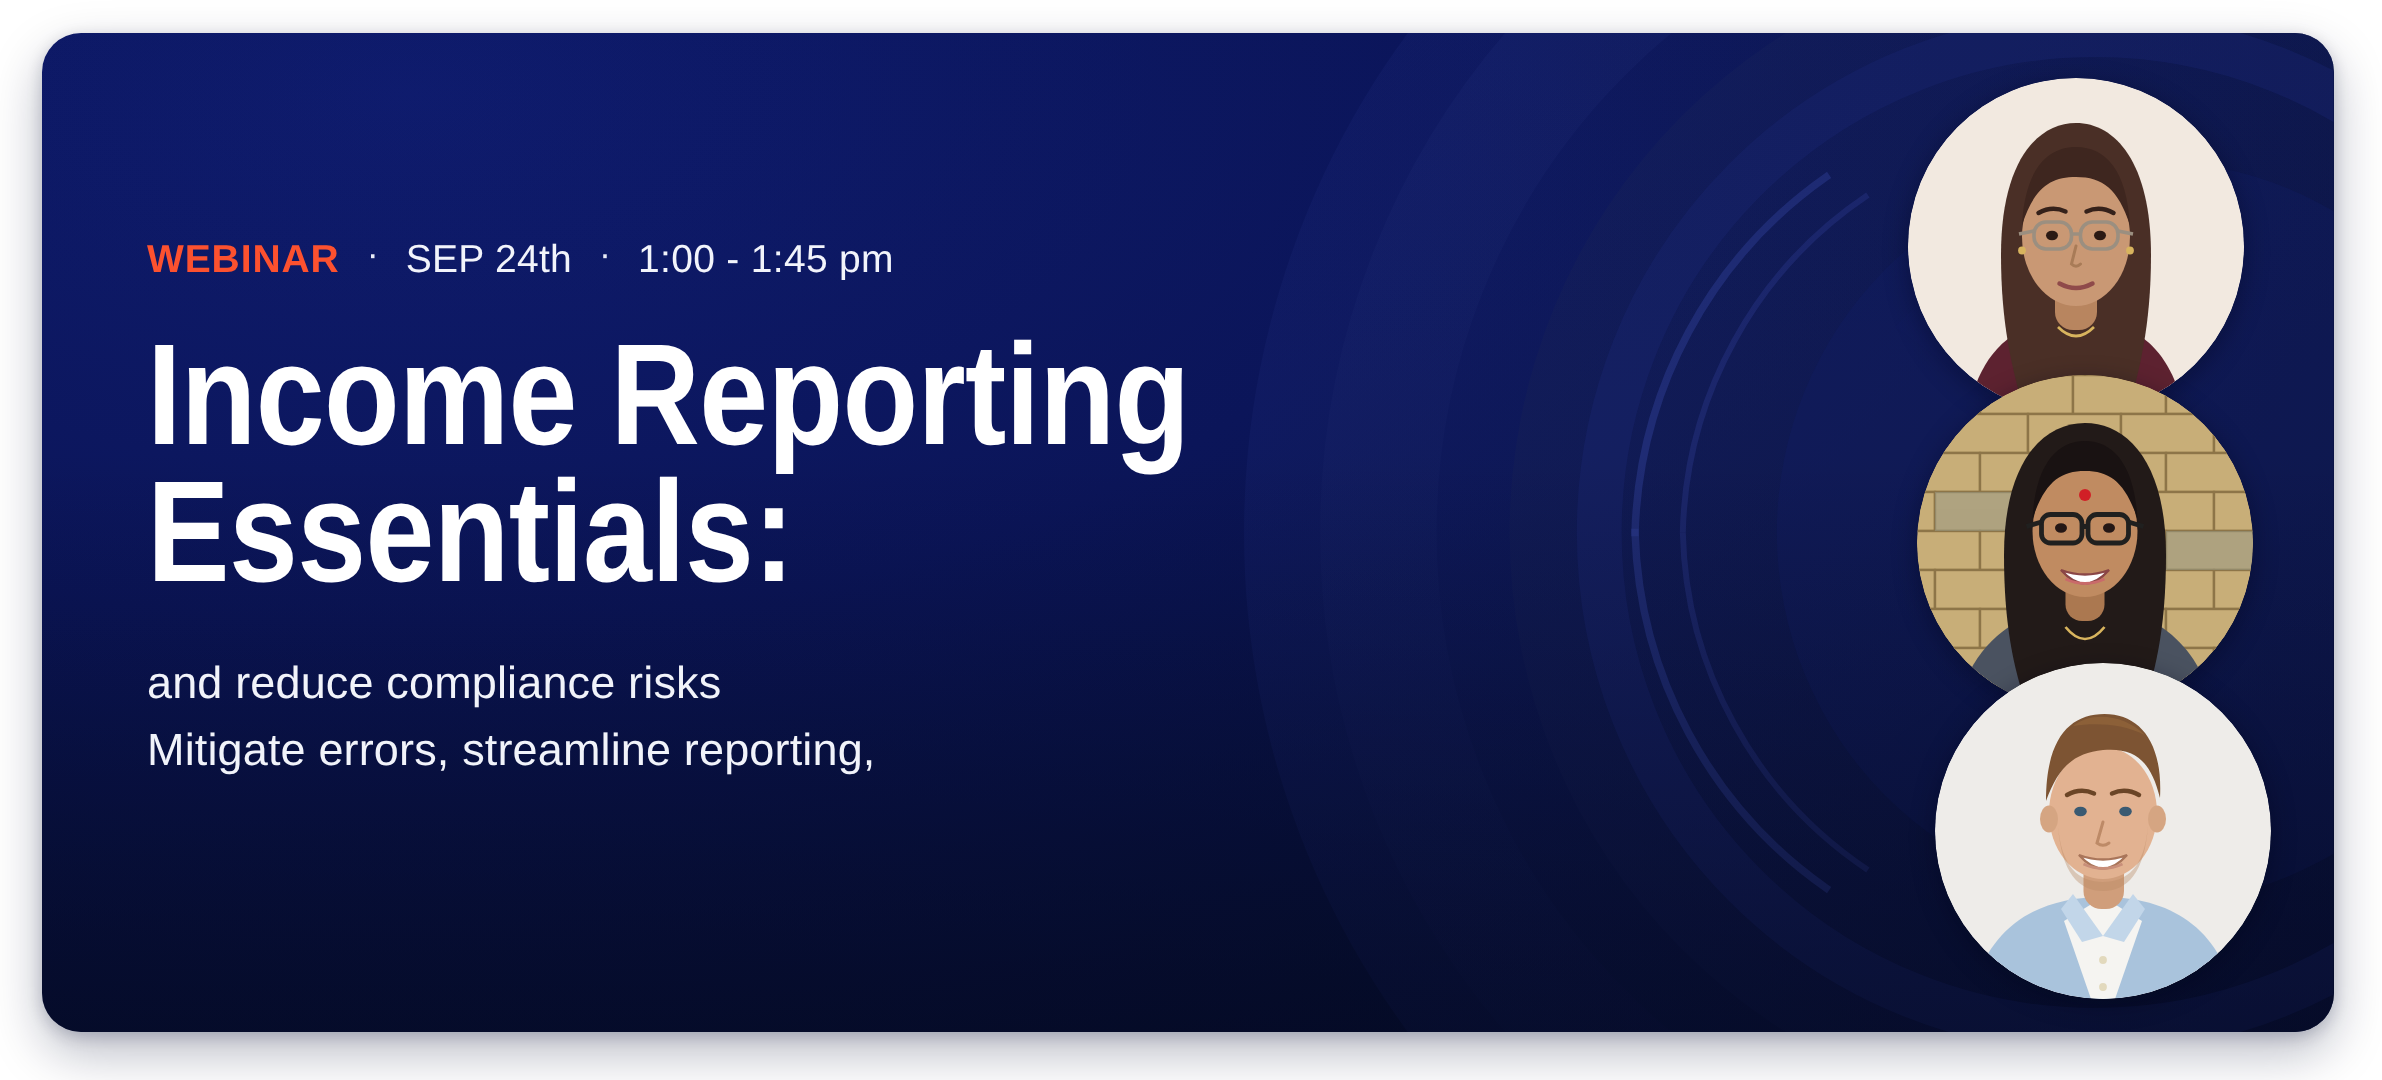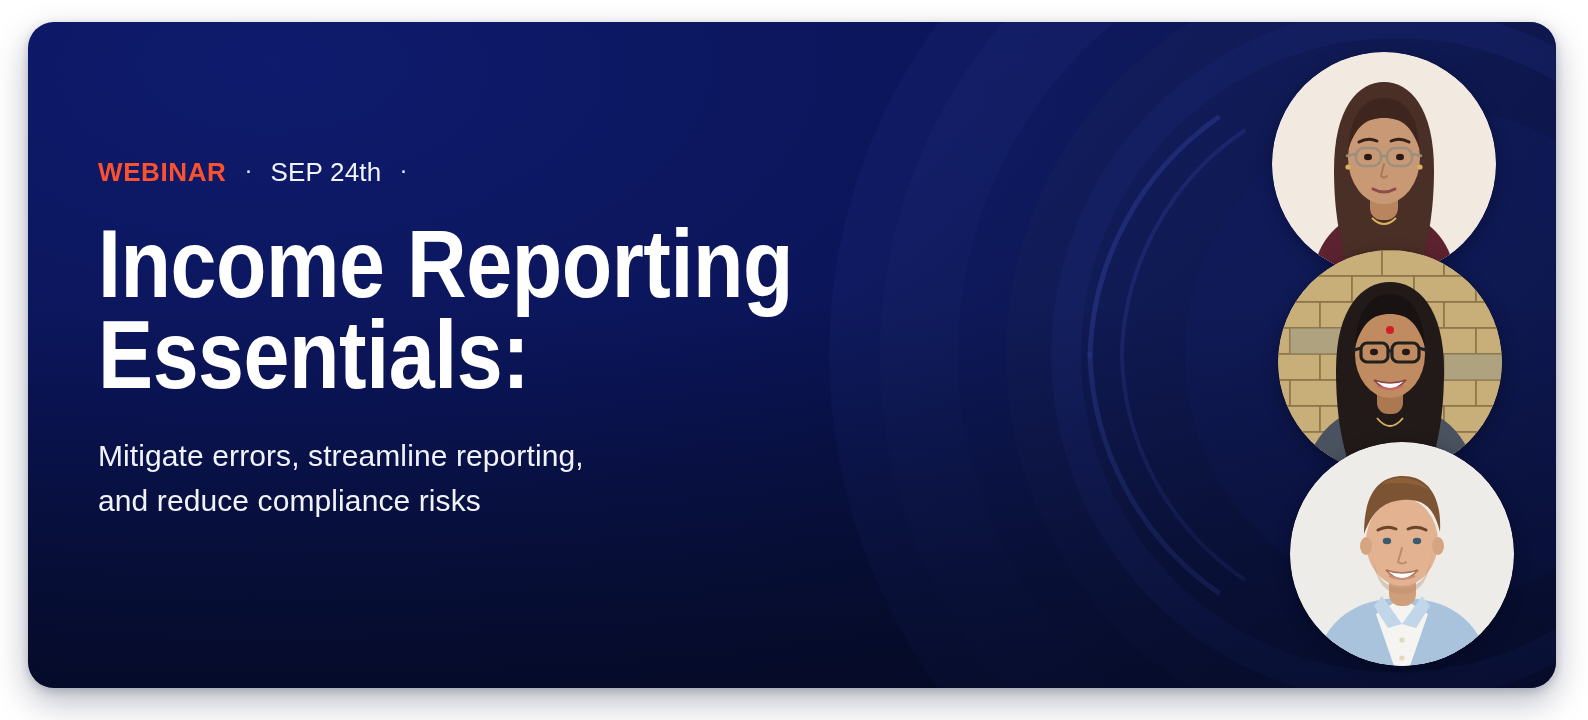--- a/index.html
+++ b/index.html
@@ -167,30 +167,31 @@
 
     <div class="card-vignette"></div>
 
     <div class="content">
 
       <div class="eyebrow">
         <span class="kicker">WEBINAR</span>
         <span class="sep">·</span>
         <span class="meta">SEP 24th</span>
         <span class="sep">·</span>
+        <span class="meta">1:00 - 1:45 pm</span>
       </div>
 
       <h1 class="headline">
         <span class="hl-line">Income Reporting</span>
         <span class="hl-line">Essentials:</span>
       </h1>
 
       <p class="subhead">
+        <span class="sub-line">and reduce compliance risks</span>
         <span class="sub-line">Mitigate errors, streamline reporting,</span>
-        <span class="sub-line">and reduce compliance risks</span>
       </p>
 
     </div>
 
     <div class="avatars">
 
       <div class="avatar" style="left:1244px; top:30px; width:224px; height:224px; z-index:1;">
         <svg viewBox="0 0 224 224" aria-label="Woman with glasses and long dark hair wearing a maroon top, cream studio background">
           <defs>
               <clipPath id="c1">

